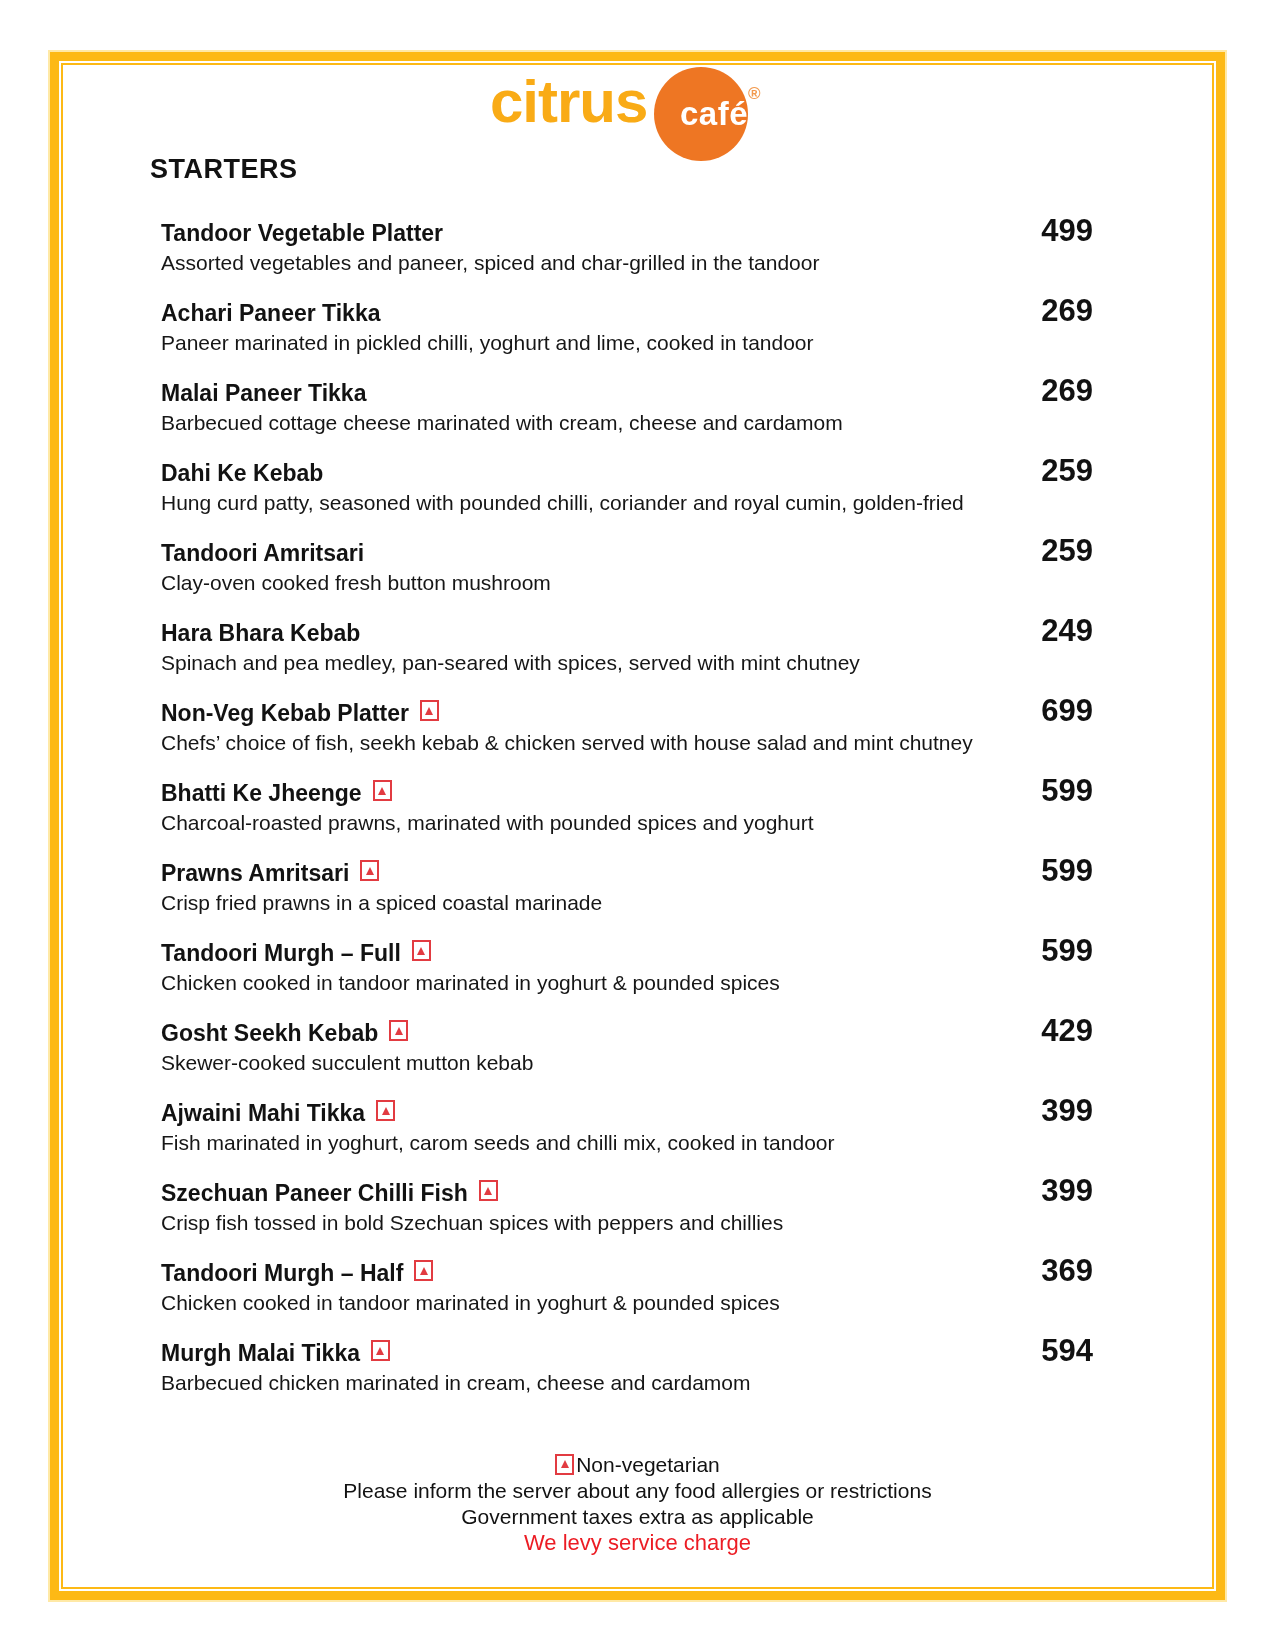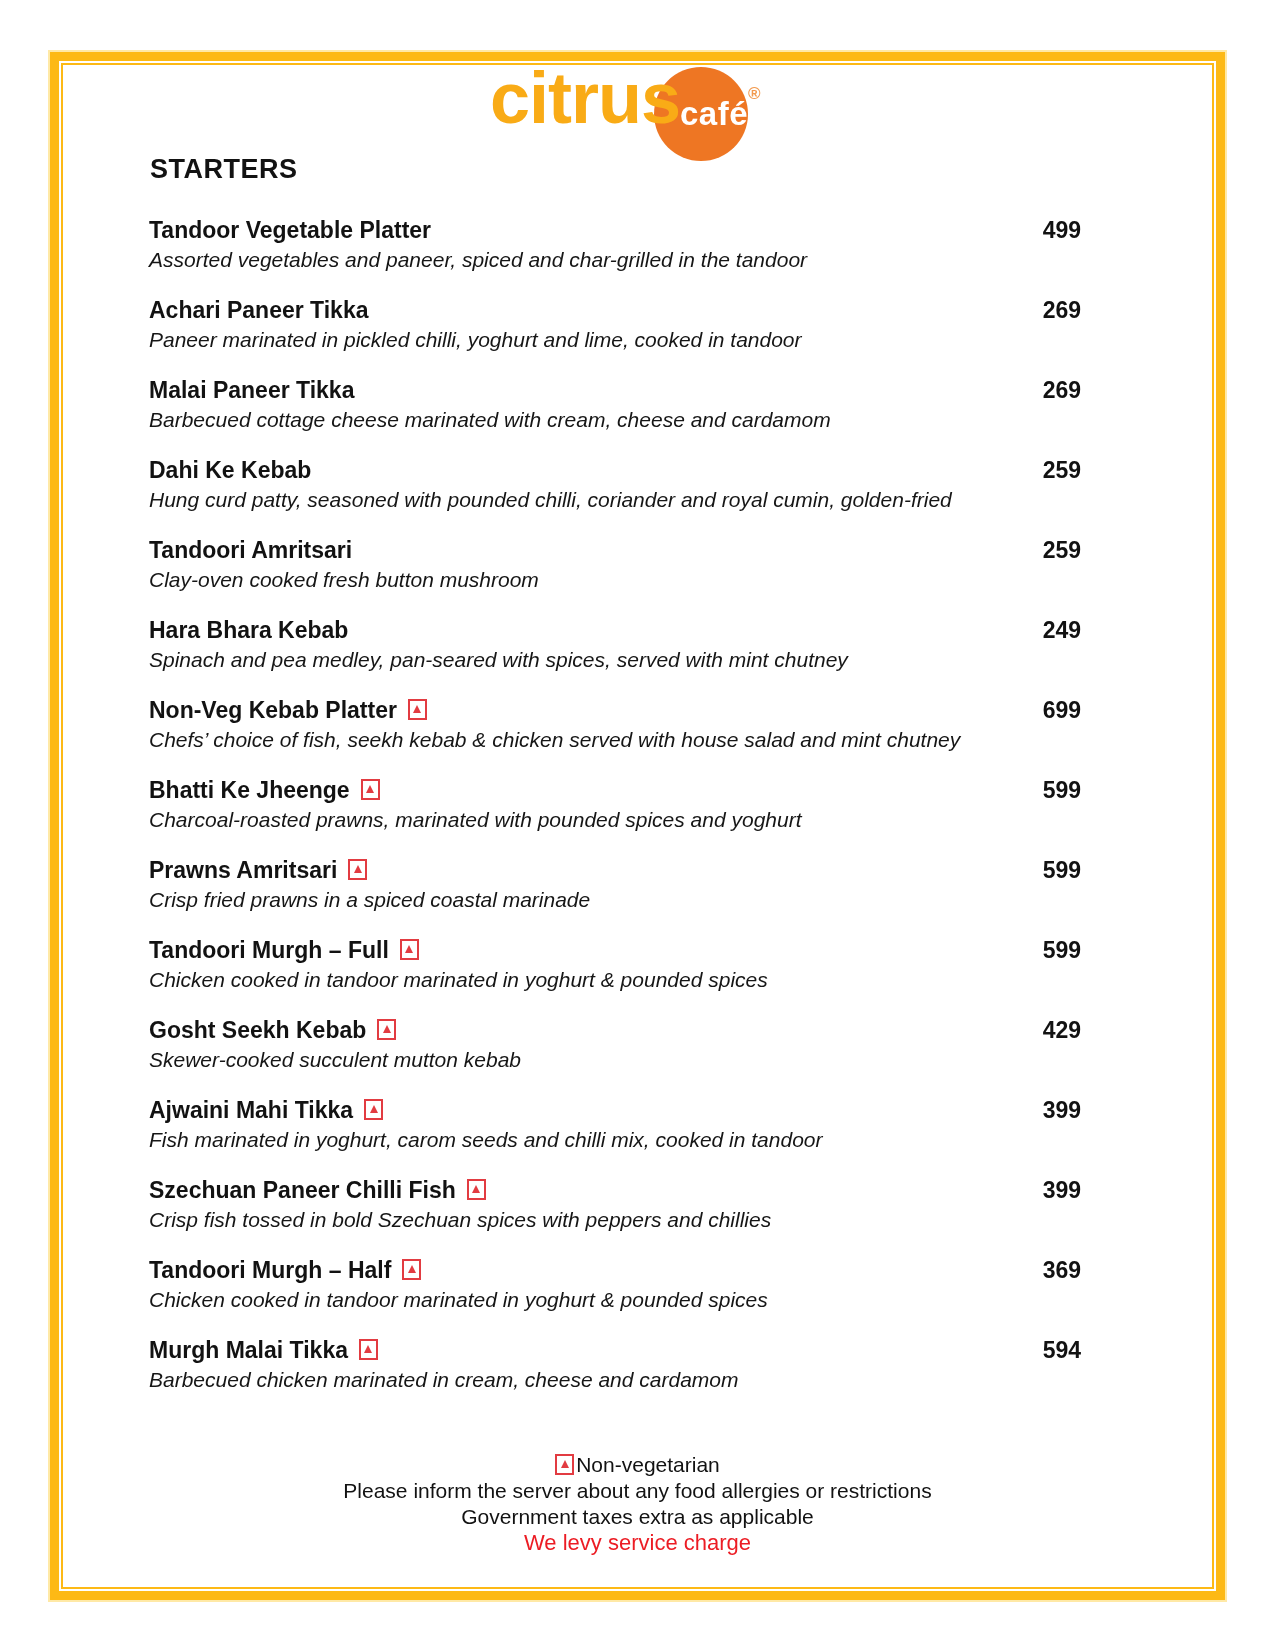--- a/index.html
+++ b/index.html
@@ -26,36 +26,36 @@
   }
   .frame-inner{position:absolute;inset:2px;border:2px solid var(--gold);}
   
   .logo-circle{
     position:absolute;left:654px;top:67px;width:94px;height:94px;border-radius:50%;
     background:var(--logo-orange);z-index:1;
     display:flex;align-items:center;justify-content:flex-end;
   }
   .logo-cafe{color:#ffffff;font-size:33px;font-weight:bold;letter-spacing:0.5px;}
   .logo-citrus{
-    position:absolute;left:490px;top:62px;z-index:2;line-height:1;
-    font-size:72px;font-weight:bold;color:var(--logo-yellow);letter-spacing:-1px;
+    position:absolute;left:490px;top:72px;z-index:2;line-height:1;
+    font-size:60px;font-weight:bold;color:var(--logo-yellow);letter-spacing:-1px;
   }
   .logo-reg{position:absolute;left:748px;top:84px;z-index:3;font-size:17px;color:#f29a4e;font-weight:bold;}
   
   .page-title{
     position:absolute;left:150px;top:156px;
     font-size:27px;font-weight:bold;letter-spacing:0.5px;line-height:1;
   }
   
-  .menu{position:absolute;left:149px;top:216px;width:932px;}
+  .menu{position:absolute;left:161px;top:216px;width:932px;}
   .menu-item{height:80px;}
   .item-head{display:flex;align-items:baseline;line-height:29px;}
   .item-name{font-size:23px;font-weight:bold;}
-  .item-price{margin-left:auto;font-size:23px;font-weight:bold;}
-  .item-desc{font-size:21px;line-height:29px;color:#161616;font-style:italic;}
+  .item-price{margin-left:auto;font-size:31px;font-weight:bold;}
+  .item-desc{font-size:21px;line-height:29px;color:#161616;}
   
   .nv{
     box-sizing:border-box;display:inline-flex;align-items:center;justify-content:center;
     width:19px;height:21px;border:2.5px solid var(--nv-red);background:#fff;
     flex:0 0 auto;
   }
   .nv::after{
     content:"";display:block;width:0;height:0;
     border-left:4.5px solid transparent;border-right:4.5px solid transparent;
     border-bottom:8px solid var(--nv-red);

